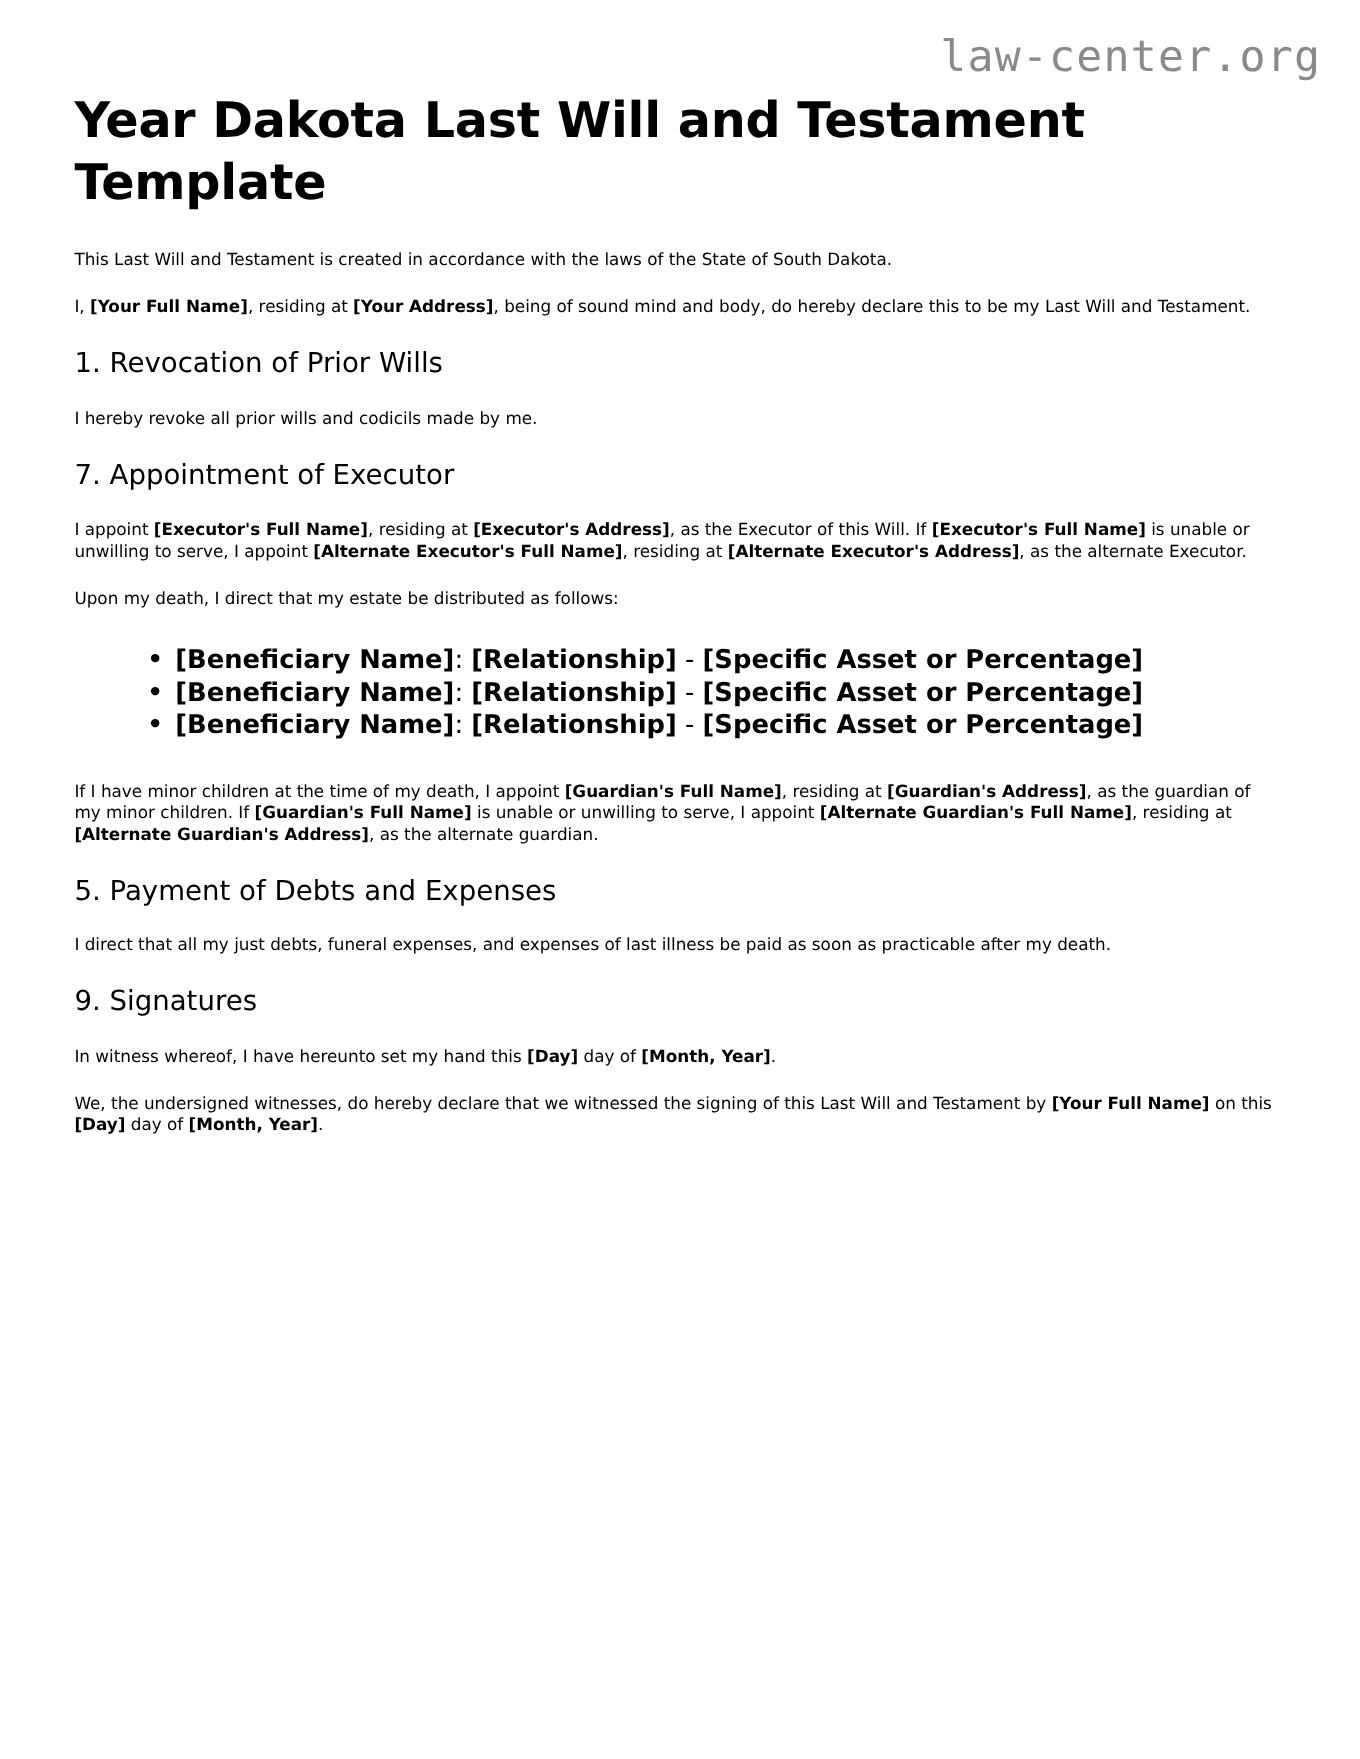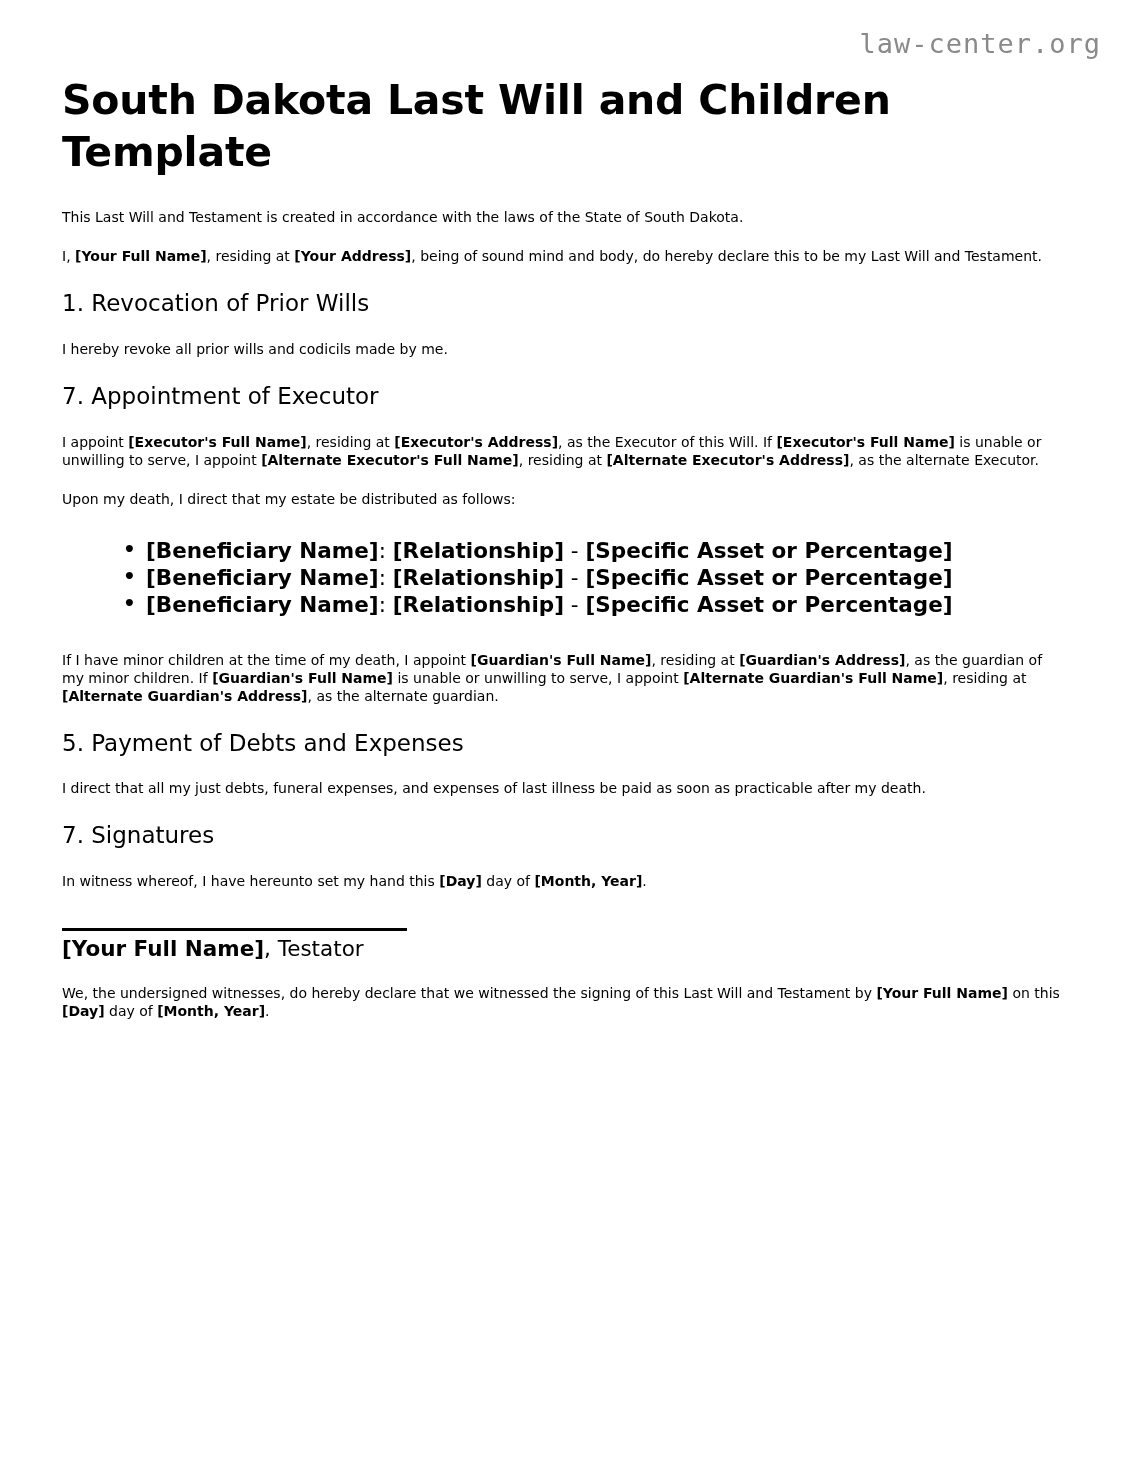--- a/index.html
+++ b/index.html
@@ -20,21 +20,21 @@
     width: 1133px;
     height: 1466px;
     box-sizing: border-box;
     padding: 0 68px 0 62px;
   }
   .watermark {
     position: absolute;
     top: 30px;
     right: 32px;
     font-family: "DejaVu Sans Mono", "Liberation Mono", monospace;
-    font-size: 27px;
+    font-size: 36px;
     letter-spacing: 1px;
     color: #8a8a8a;
     white-space: nowrap;
     line-height: 1;
   }
   h1.doc-title {
     margin: 0;
     padding-top: 74px;
     font-size: 41px;
     font-weight: bold;
@@ -100,21 +100,21 @@
   }
   b { font-weight: bold; }
 </style>
 </head>
 <body>
 
 <div class="page">
 
   <div class="watermark">law-center.org</div>
 
-  <h1 class="doc-title">South Dakota Last Will and Children Template</h1>
+  <h1 class="doc-title">Year Dakota Last Will and Testament Template</h1>
 
   <p class="para">
     <span>This Last Will and Testament is created in accordance with the laws of the State of South Dakota.</span>
   </p>
 
   <p class="para">
     <span>I, </span><b>[Your Full Name]</b><span>, residing at </span><b>[Your Address]</b><span>, being of sound mind and body, do hereby declare this to be my Last Will and Testament.</span>
   </p>
 
   <p class="section-heading">1. Revocation of Prior Wills</p>
@@ -139,29 +139,23 @@
     </li>
   </ul>
 
   <p class="para">
     <span>If I have minor children at the time of my death, I appoint </span><b>[Guardian's Full Name]</b><span>, residing at </span><b>[Guardian's Address]</b><span>, as the guardian of my minor children. If </span><b>[Guardian's Full Name]</b><span> is unable or unwilling to serve, I appoint </span><b>[Alternate Guardian's Full Name]</b><span>, residing at </span><b>[Alternate Guardian's Address]</b><span>, as the alternate guardian.</span>
   </p>
 
   <p class="section-heading">5. Payment of Debts and Expenses</p>
   <p class="para">I direct that all my just debts, funeral expenses, and expenses of last illness be paid as soon as practicable after my death.</p>
 
-  <p class="section-heading">7. Signatures</p>
+  <p class="section-heading">9. Signatures</p>
   <p class="para">
     <span>In witness whereof, I have hereunto set my hand this </span><b>[Day]</b><span> day of </span><b>[Month, Year]</b><span>.</span>
   </p>
 
-  <div class="sig-block">
-    <div class="sig-line"></div>
-    <p class="sig-name">
-      <b>[Your Full Name]</b><span>, Testator</span>
-    </p>
-  </div>
 
   <p class="para">
     <span>We, the undersigned witnesses, do hereby declare that we witnessed the signing of this Last Will and Testament by </span><b>[Your Full Name]</b><span> on this </span><b>[Day]</b><span> day of </span><b>[Month, Year]</b><span>.</span>
   </p>
 
 </div>
 
 </body></html>

